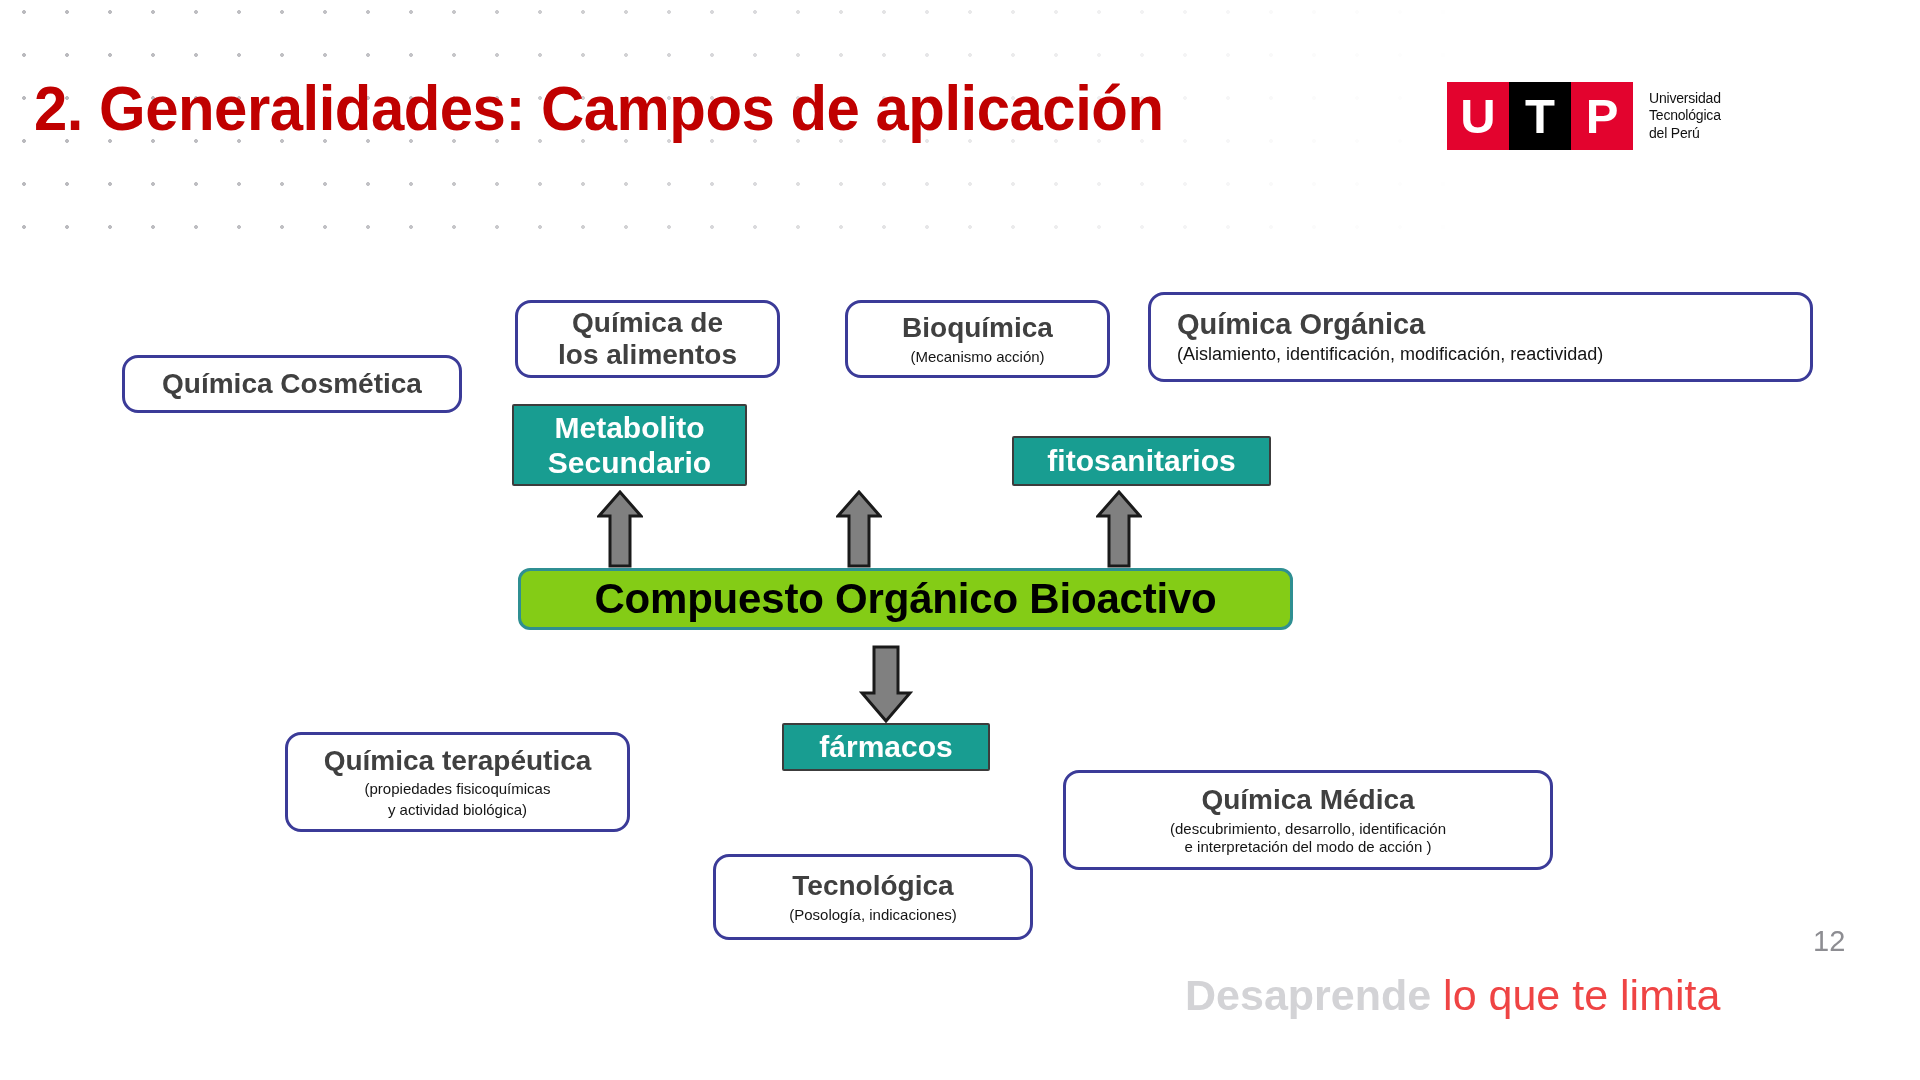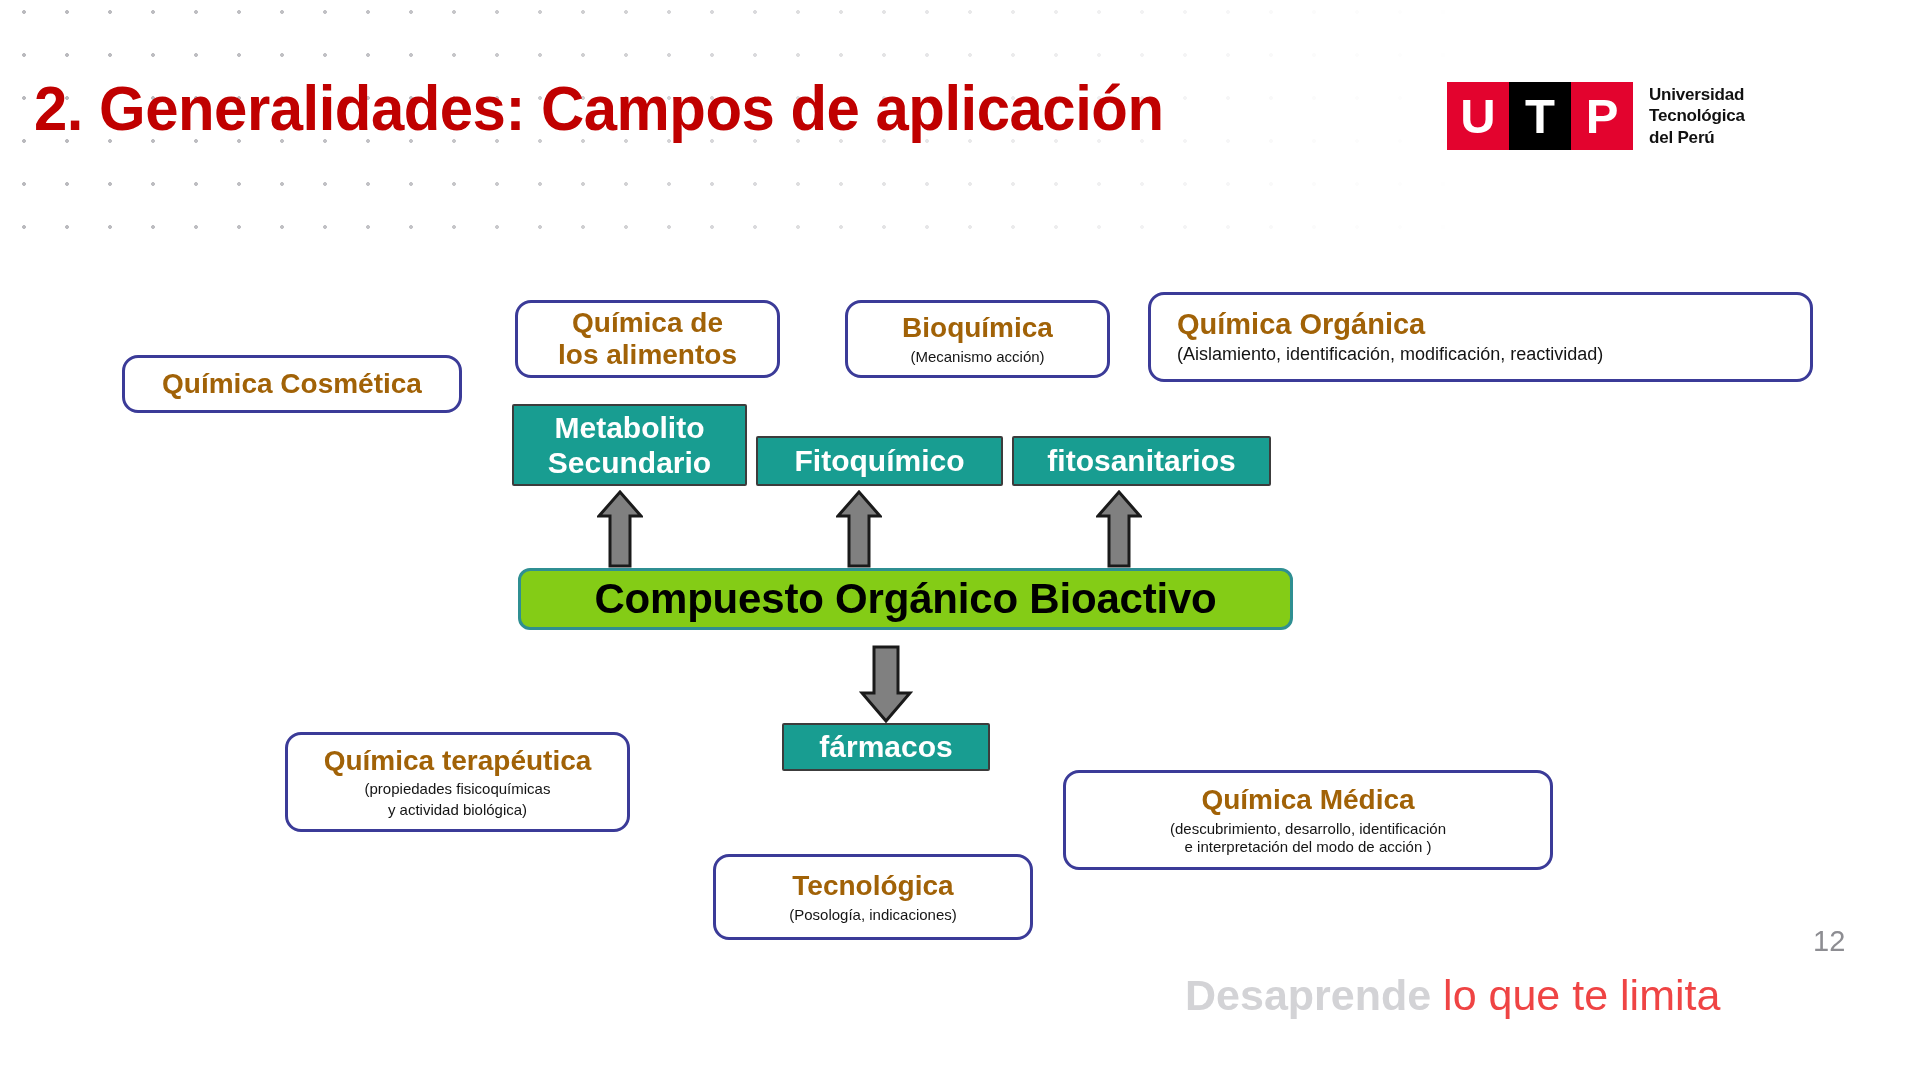--- a/index.html
+++ b/index.html
@@ -71,22 +71,22 @@
     color: #ffffff;
     font-size: 49px;
     font-weight: bold;
     line-height: 1;
   }
   .logo-block.red  { background: #e3032e; }
   .logo-block.black{ background: #000000; }
   .logo-words {
     margin-left: 16px;
     color: #111111;
-    font-size: 17px;
-    font-weight: bold;
+    font-size: 14px;
+    font-weight: normal;
     line-height: 1.24;
     letter-spacing: -0.2px;
   }
 
   
   .node {
     position: absolute;
     box-sizing: border-box;
     display: flex;
     flex-direction: column;
@@ -103,21 +103,21 @@
     background: #189d91;
     border: 2px solid #3c3c3c;
     border-radius: 2px;
   }
   .node.pale {
     background: #84cc16;
     border: 3px solid #2f8f92;
     border-radius: 12px;
   }
   .title-line {
-    color: #a16207;
+    color: #404040;
     font-weight: bold;
     font-size: 28px;
     line-height: 1.15;
   }
   .sub-line {
     color: #141414;
     font-size: 15px;
     line-height: 1.2;
     margin-top: 3px;
   }
@@ -218,23 +218,20 @@
   <div class="node outline" id="node-quimica-organica">
     <div class="title-line">Química Orgánica</div>
     <div class="sub-line">(Aislamiento, identificación,  modificación, reactividad)</div>
   </div>
 
   <div class="node teal" id="node-metabolito">
     <div class="teal-label">Metabolito</div>
     <div class="teal-label">Secundario</div>
   </div>
 
-  <div class="node teal" id="node-fitoquimico">
-    <div class="teal-label">Fitoquímico</div>
-  </div>
 
   <div class="node teal" id="node-fitosanitario">
     <div class="teal-label">fitosanitarios</div>
   </div>
 
   <div class="node teal" id="node-farmacos">
     <div class="teal-label">fármacos</div>
   </div>
 
   <div class="node pale" id="node-compuesto">

